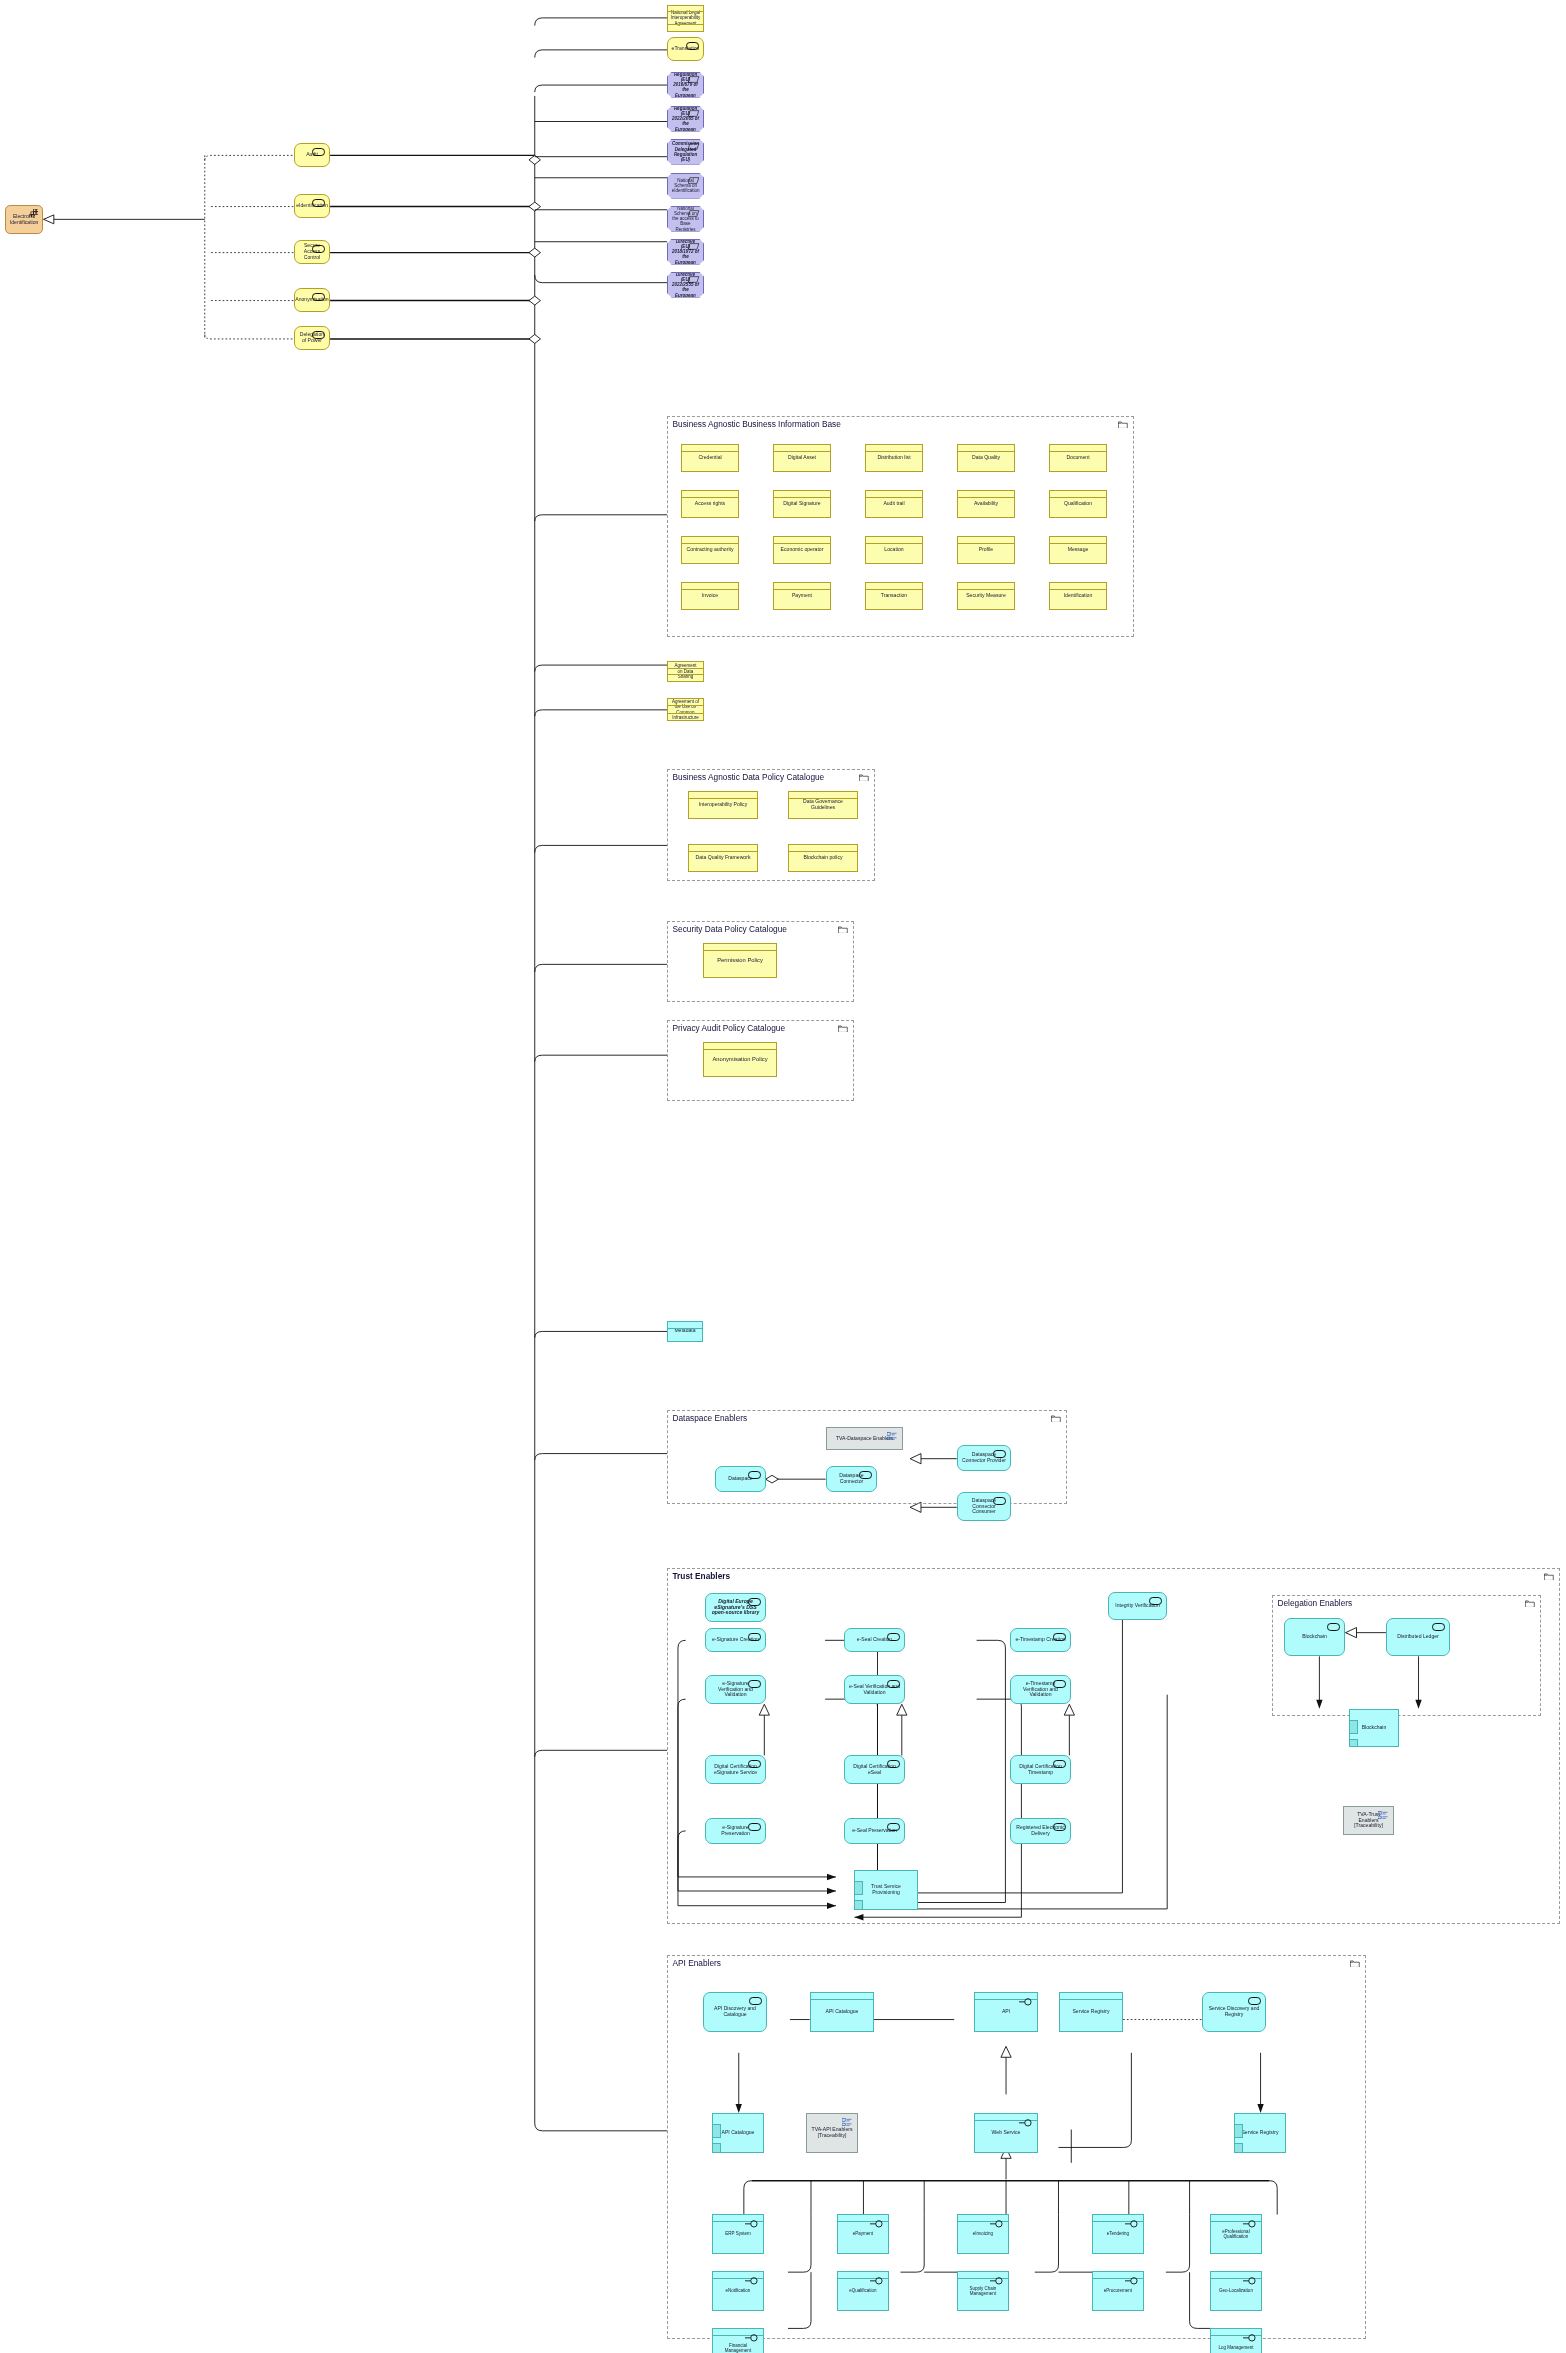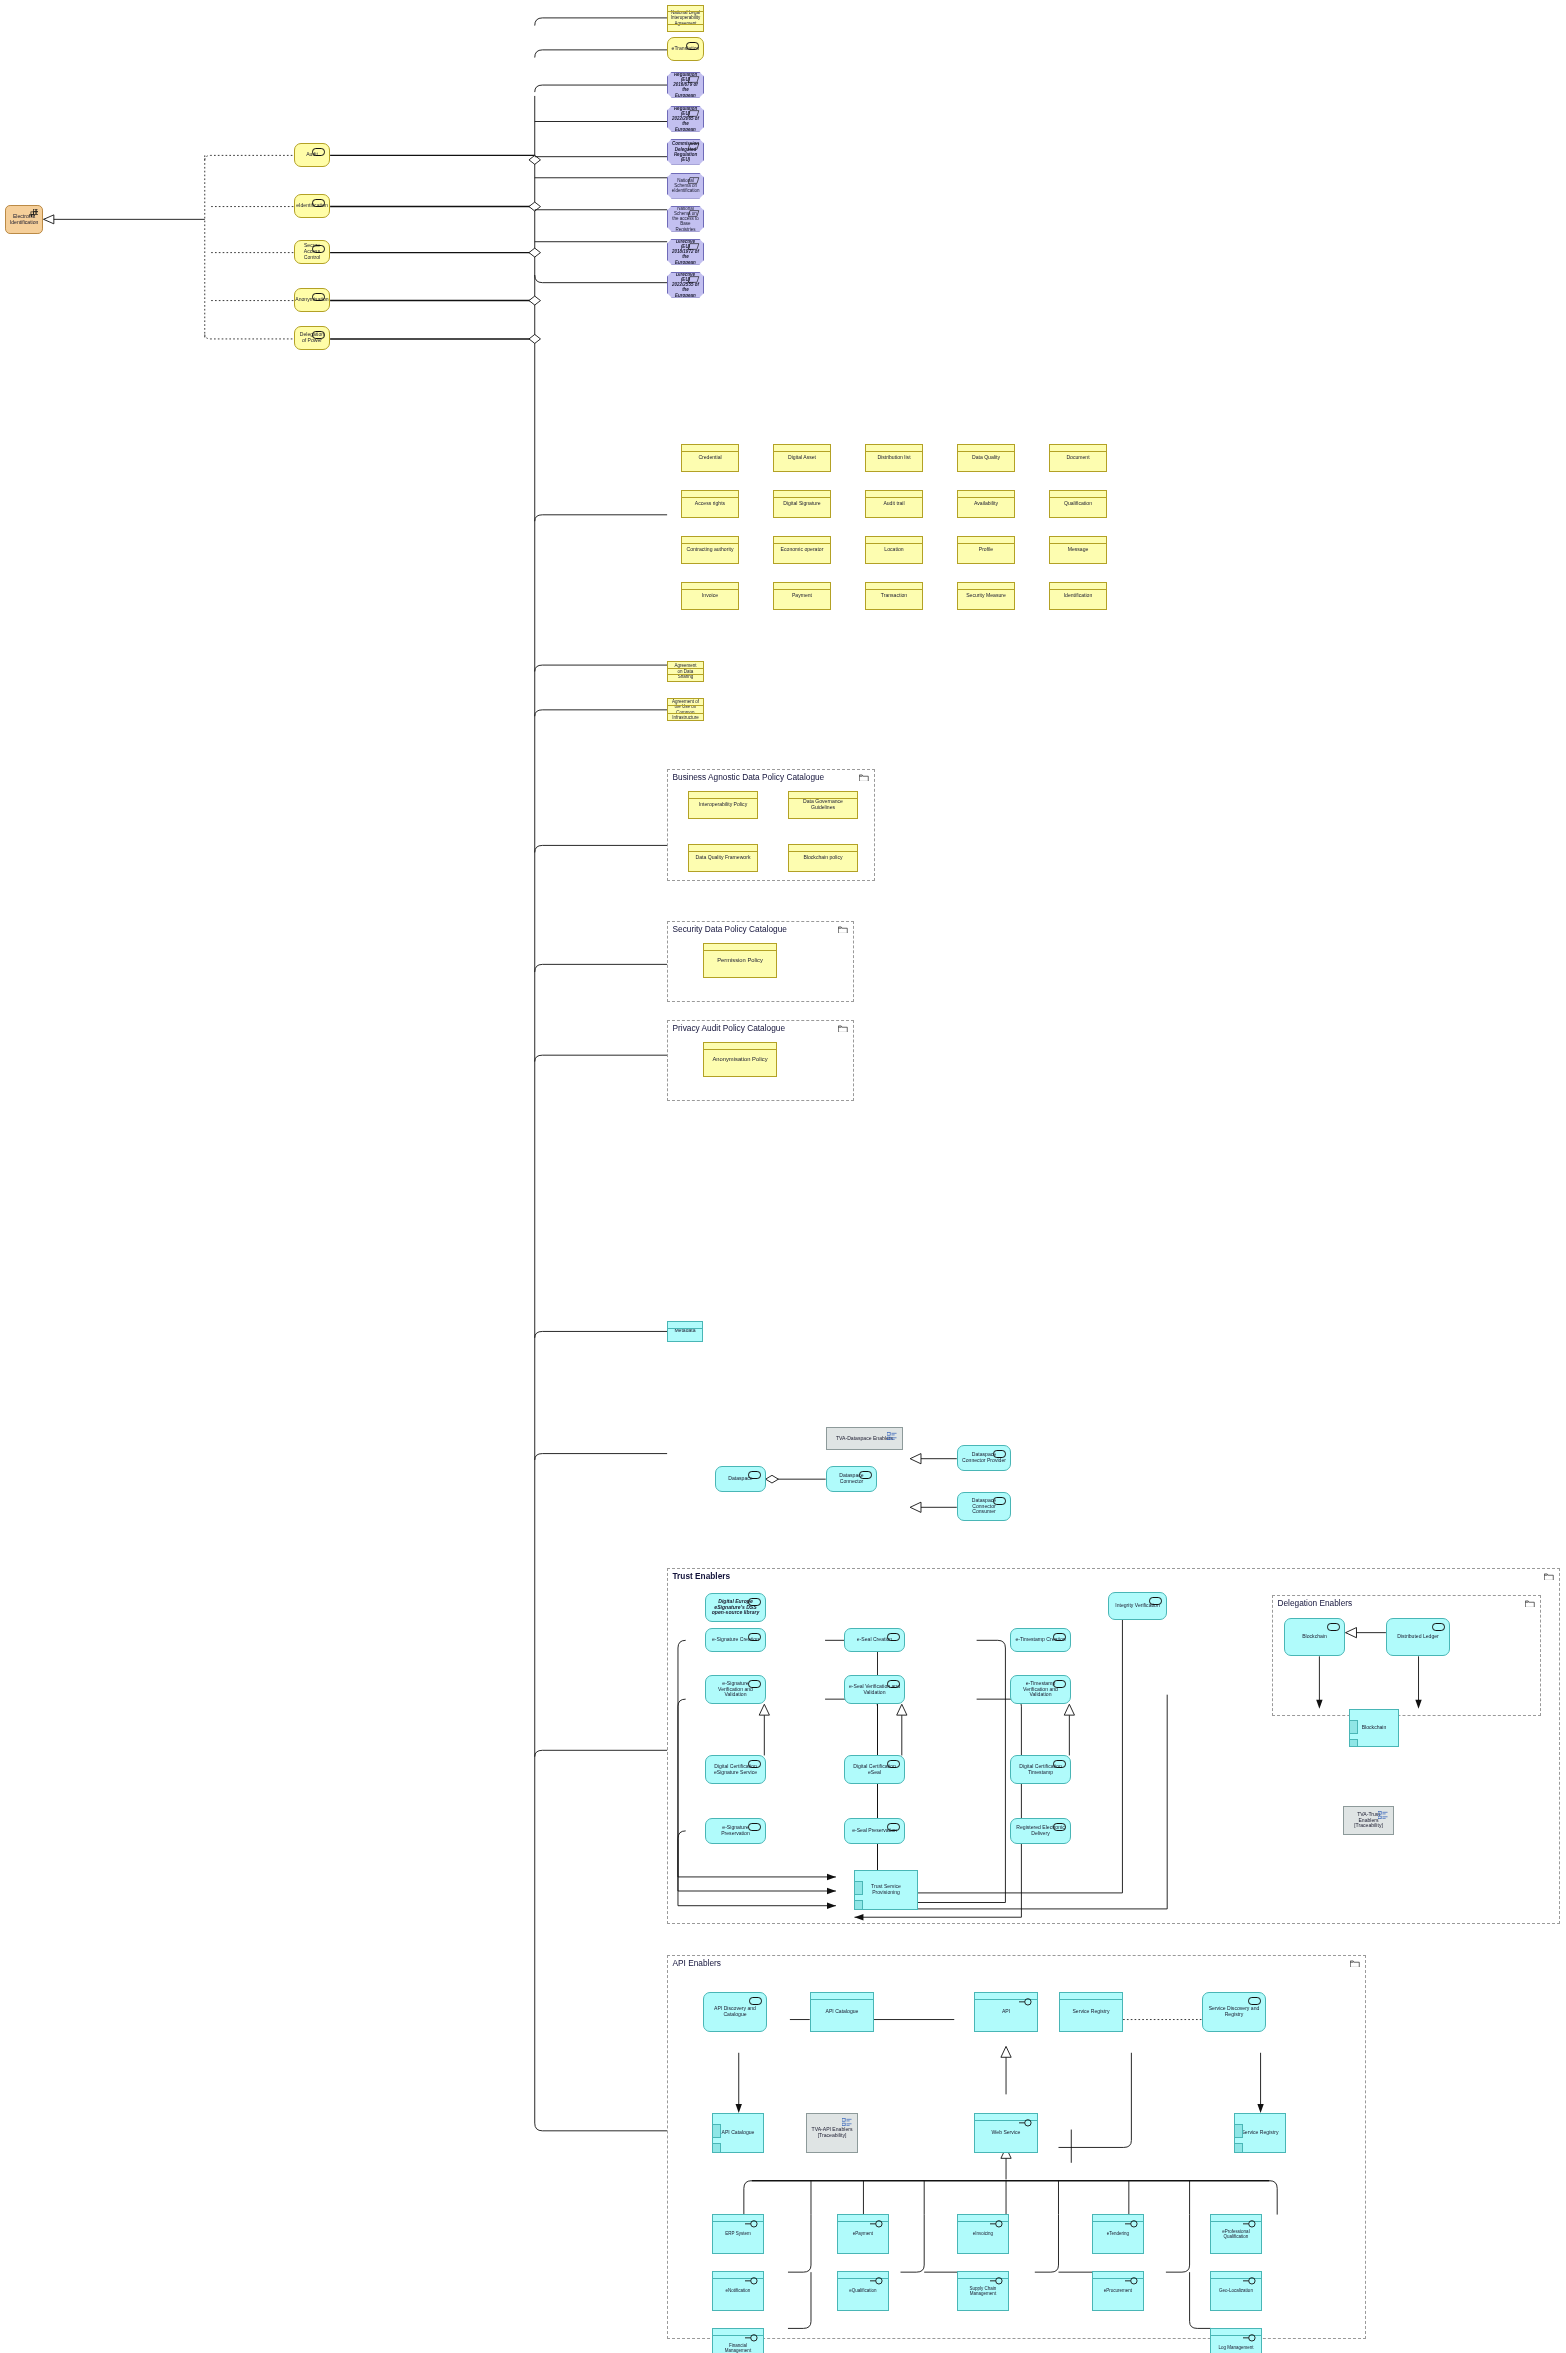--- a/index.html
+++ b/index.html
@@ -262,20 +262,27 @@
       <polygon points="3,1 17,1 14,10 0,10" fill="none" stroke="#111" stroke-width="1"></polygon>
     </svg>
   </div>
   <div class="node legal" style="left:667px;top:272px;width:37px;height:25.6px;font-size:4.5px;">
     <span class="lbl">Directive (EU) 2022/2555 of the European</span>
     <svg class="ico ico-contract" viewBox="0 0 18 11">
       <polygon points="3,1 17,1 14,10 0,10" fill="none" stroke="#111" stroke-width="1"></polygon>
     </svg>
   </div>
 
+  <div class="grouping" style="left:667px;top:416px;width:467px;height:221px;">
+    <div class="gtitle">Business Agnostic Business Information Base</div>
+    <svg class="folder-icon" viewBox="0 0 15 12">
+      <path d="M0.5,11.5 L0.5,1.5 L5,1.5 L6.5,3.5 L14.5,3.5 L14.5,11.5 Z" fill="none" stroke="#111" stroke-width="1"></path>
+      <path d="M0.5,3.5 L5.5,3.5" stroke="#111" stroke-width="1"></path>
+    </svg>
+  </div>
 
   <div class="grouping" style="left:667px;top:769px;width:208px;height:112px;">
     <div class="gtitle">Business Agnostic Data Policy Catalogue</div>
     <svg class="folder-icon" viewBox="0 0 15 12">
       <path d="M0.5,11.5 L0.5,1.5 L5,1.5 L6.5,3.5 L14.5,3.5 L14.5,11.5 Z" fill="none" stroke="#111" stroke-width="1"></path>
       <path d="M0.5,3.5 L5.5,3.5" stroke="#111" stroke-width="1"></path>
     </svg>
   </div>
 
   <div class="grouping" style="left:667px;top:921px;width:187px;height:81px;">
@@ -298,20 +305,27 @@
     <span class="lbl">Agreement on Data Sharing</span>
   </div>
   <div class="node obj bar2" style="left:667px;top:698px;width:37px;height:23px;font-size:4.5px;">
     <span class="lbl">Agreement of the Use on Common Infrastructure</span>
   </div>
 
   <div class="node obj cyan" style="left:667px;top:1321px;width:36px;height:20.5px;font-size:5.1px;">
     <span class="lbl">Metadata</span>
   </div>
 
+  <div class="grouping" style="left:667px;top:1410px;width:400px;height:94px;">
+    <div class="gtitle">Dataspace Enablers</div>
+    <svg class="folder-icon" viewBox="0 0 15 12">
+      <path d="M0.5,11.5 L0.5,1.5 L5,1.5 L6.5,3.5 L14.5,3.5 L14.5,11.5 Z" fill="none" stroke="#111" stroke-width="1"></path>
+      <path d="M0.5,3.5 L5.5,3.5" stroke="#111" stroke-width="1"></path>
+    </svg>
+  </div>
   <div class="node grp" style="left:826px;top:1427px;width:77px;height:23px;font-size:5.1px;">
     <span class="lbl">TVA-Dataspace Enablers</span>
     <svg class="ico ico-grouping" viewBox="0 0 16 14">
       <rect x="0" y="1" width="5" height="4" fill="none" stroke="#2457b5" stroke-width="1"></rect>
       <rect x="0" y="8" width="5" height="4" fill="none" stroke="#2457b5" stroke-width="1"></rect>
       <path d="M7,2 L15,2 M7,4.5 L12,4.5 M7,9 L15,9 M7,11.5 L12,11.5" stroke="#2457b5" stroke-width="1"></path>
     </svg>
   </div>
   <div class="node svc cyan" style="left:715px;top:1466px;width:51px;height:26px;font-size:5.1px;">
     <span class="lbl">Dataspace</span>

